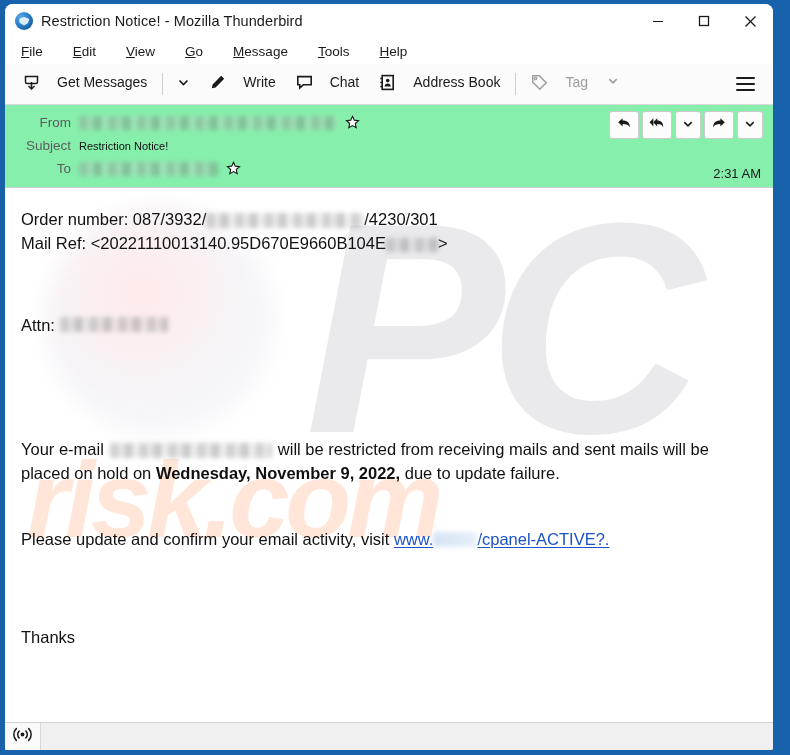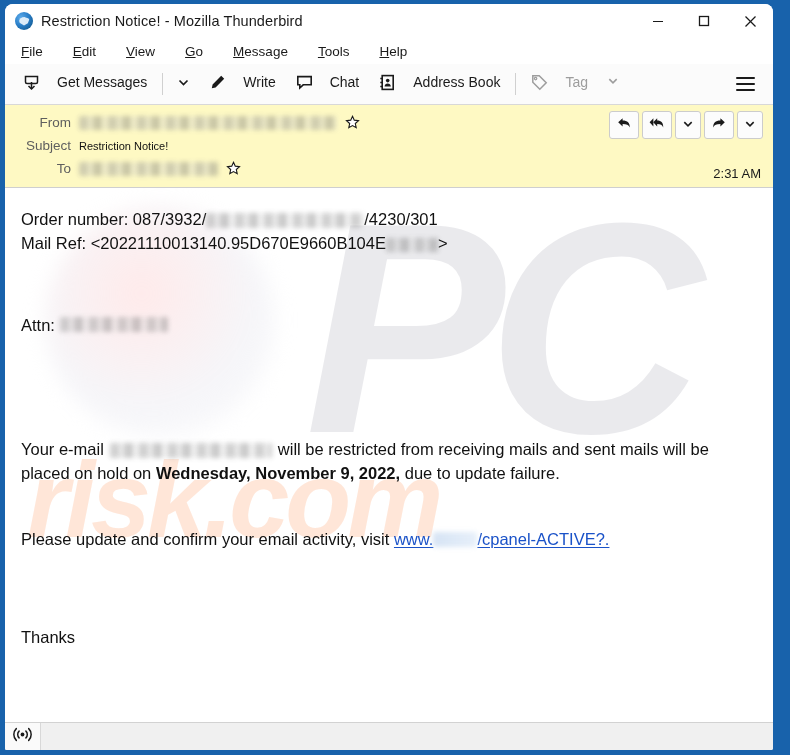--- a/index.html
+++ b/index.html
@@ -120,21 +120,21 @@
     right: 14px;
     display: flex; flex-direction: column; gap: 4px;
     padding: 6px 4px;
   }
   .hamburger span {
     display:block; width: 19px; height: 2px; background: #1a1a1a; border-radius: 1px;
   }
 
   
   .msgheader {
-    background: #fef9c3;
+    background: #86efac;
     border-bottom: 1px solid #cfcfcf;
     padding: 6px 0 7px 0;
     flex: 0 0 auto;
     position: relative;
   }
   .hdr-row {
     display: flex;
     align-items: center;
     min-height: 23px;
     padding: 1px 10px 1px 0;

